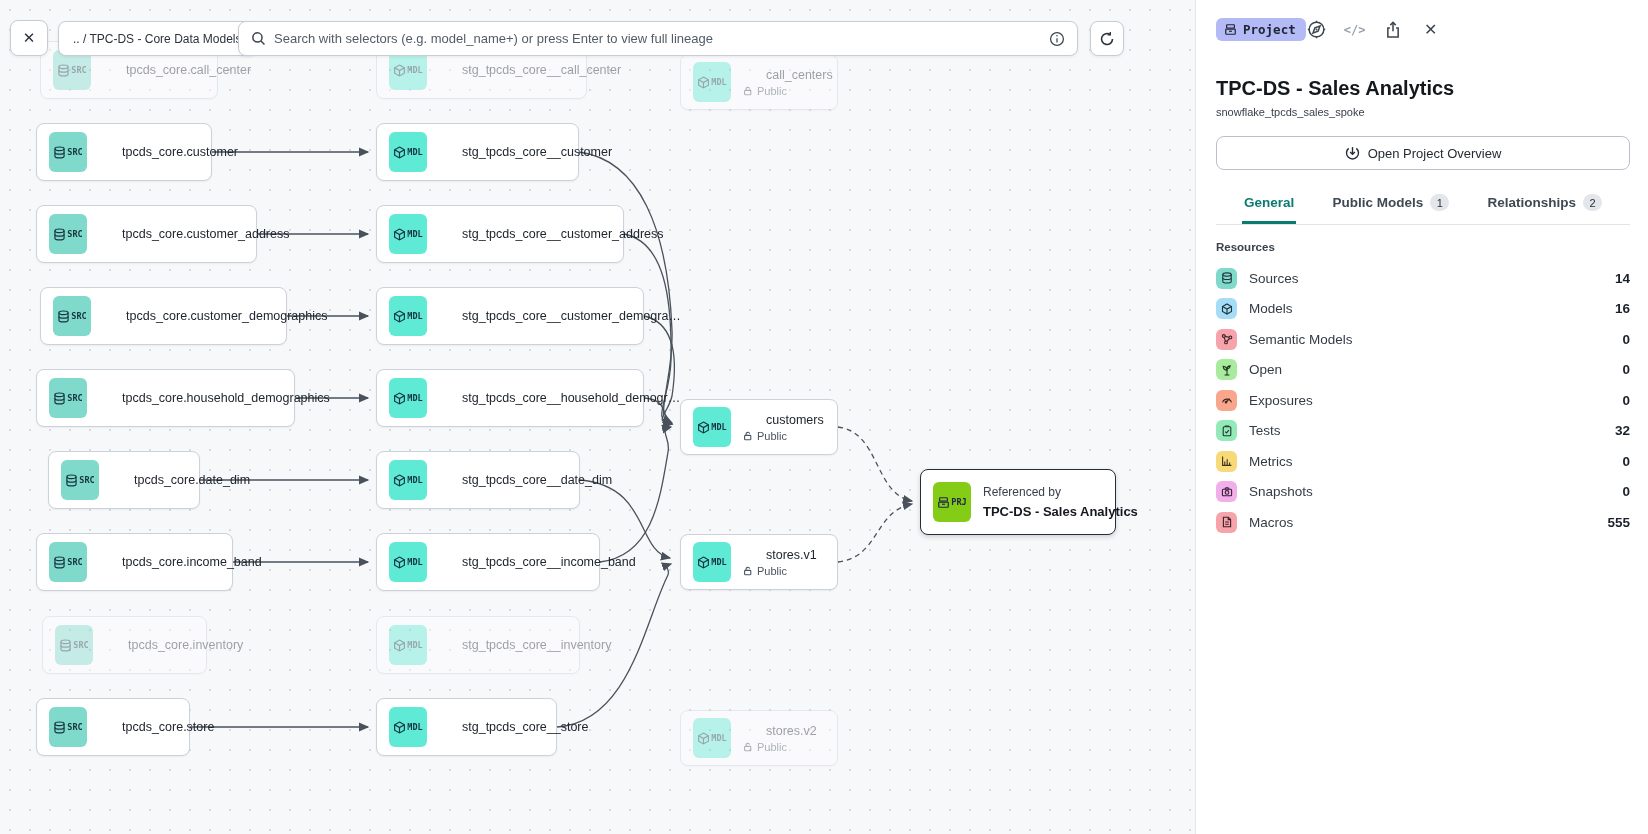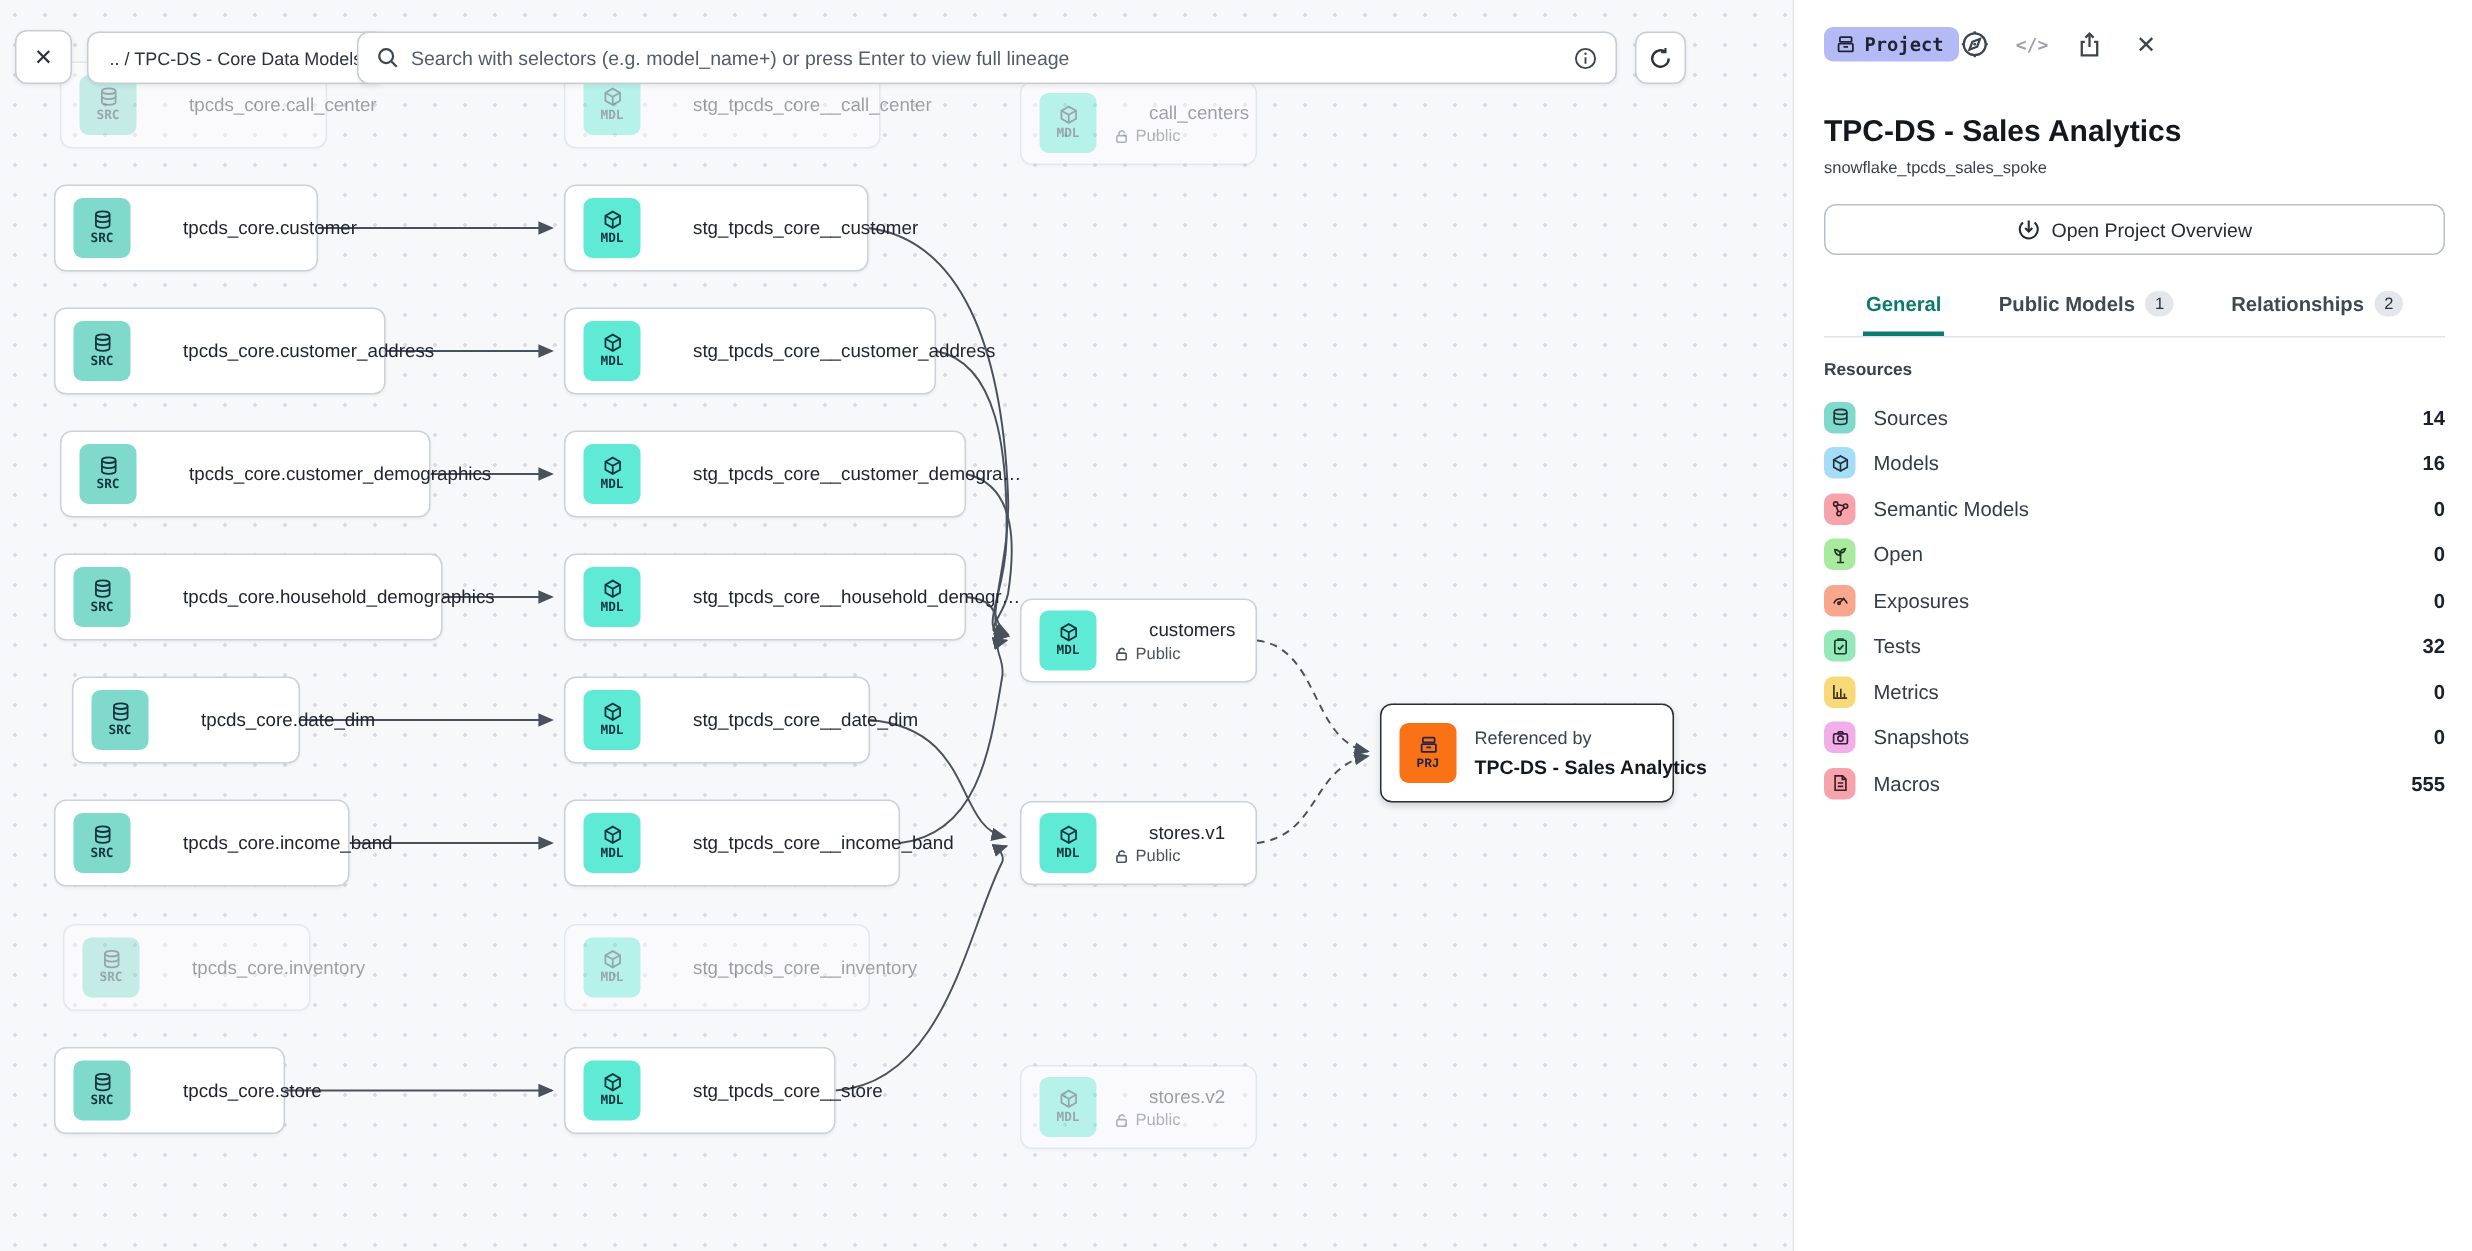--- a/index.html
+++ b/index.html
@@ -12,26 +12,26 @@
     background-image:radial-gradient(#d8dce2 1.1px, transparent 1.2px);
     background-size:20px 20px; border-right:1px solid #e4e7eb; }
   .edges { position:absolute; inset:0; z-index:1; pointer-events:none; }
 
   .node { position:absolute; z-index:2; height:58px; background:#fff;
     border:1px solid #ccd2d9; border-radius:8px; box-shadow:0 1px 2px rgba(20,28,40,.06);
     display:flex; align-items:center; gap:12px; padding:0 12px; cursor:pointer; }
   .node.faded { opacity:.42; }
   .node.pub { height:56px; }
   .nbadge { flex:0 0 auto; width:38px; height:40px; border-radius:6px;
-    display:flex; flex-direction:column; align-items:center; justify-content:center; gap:1px;
+    display:flex; flex-direction:row; align-items:center; justify-content:center; gap:1px;
     font-family:"DejaVu Sans Mono", monospace; font-size:8.5px; font-weight:bold; color:#173540; }
   .nbadge svg { display:block; }
   .src-b { background:#7fdacc; }
   .mdl-b { background:#5eead4; }
-  .prj-b { background:#f97316; color:#20264d;font-family:Liberation Mono, monospace; }
+  .prj-b { background:#84cc16; color:#20264d; }
   .nlabel { font-size:12.5px; color:#20262e; white-space:nowrap;margin-left:23px; }
   .pubcol { display:flex; flex-direction:column; gap:3px; }
   .access { display:flex; align-items:center; gap:4px; font-size:11px; color:#4b545e; }
   .prj-node { height:66px; border:1.5px solid #262d37; box-shadow:0 2px 5px rgba(20,28,40,.18); }
   .ref-lbl { font-size:12px; color:#39424d; margin-bottom:2px; }
   .prj-title { font-size:13px; color:#14181f; font-weight:bold; white-space:nowrap; }
 
   
   .tbtn { position:absolute; z-index:10; background:#fff; border:1px solid #c7cdd5;
     border-radius:8px; box-shadow:0 1px 3px rgba(20,28,40,.08); display:flex;

